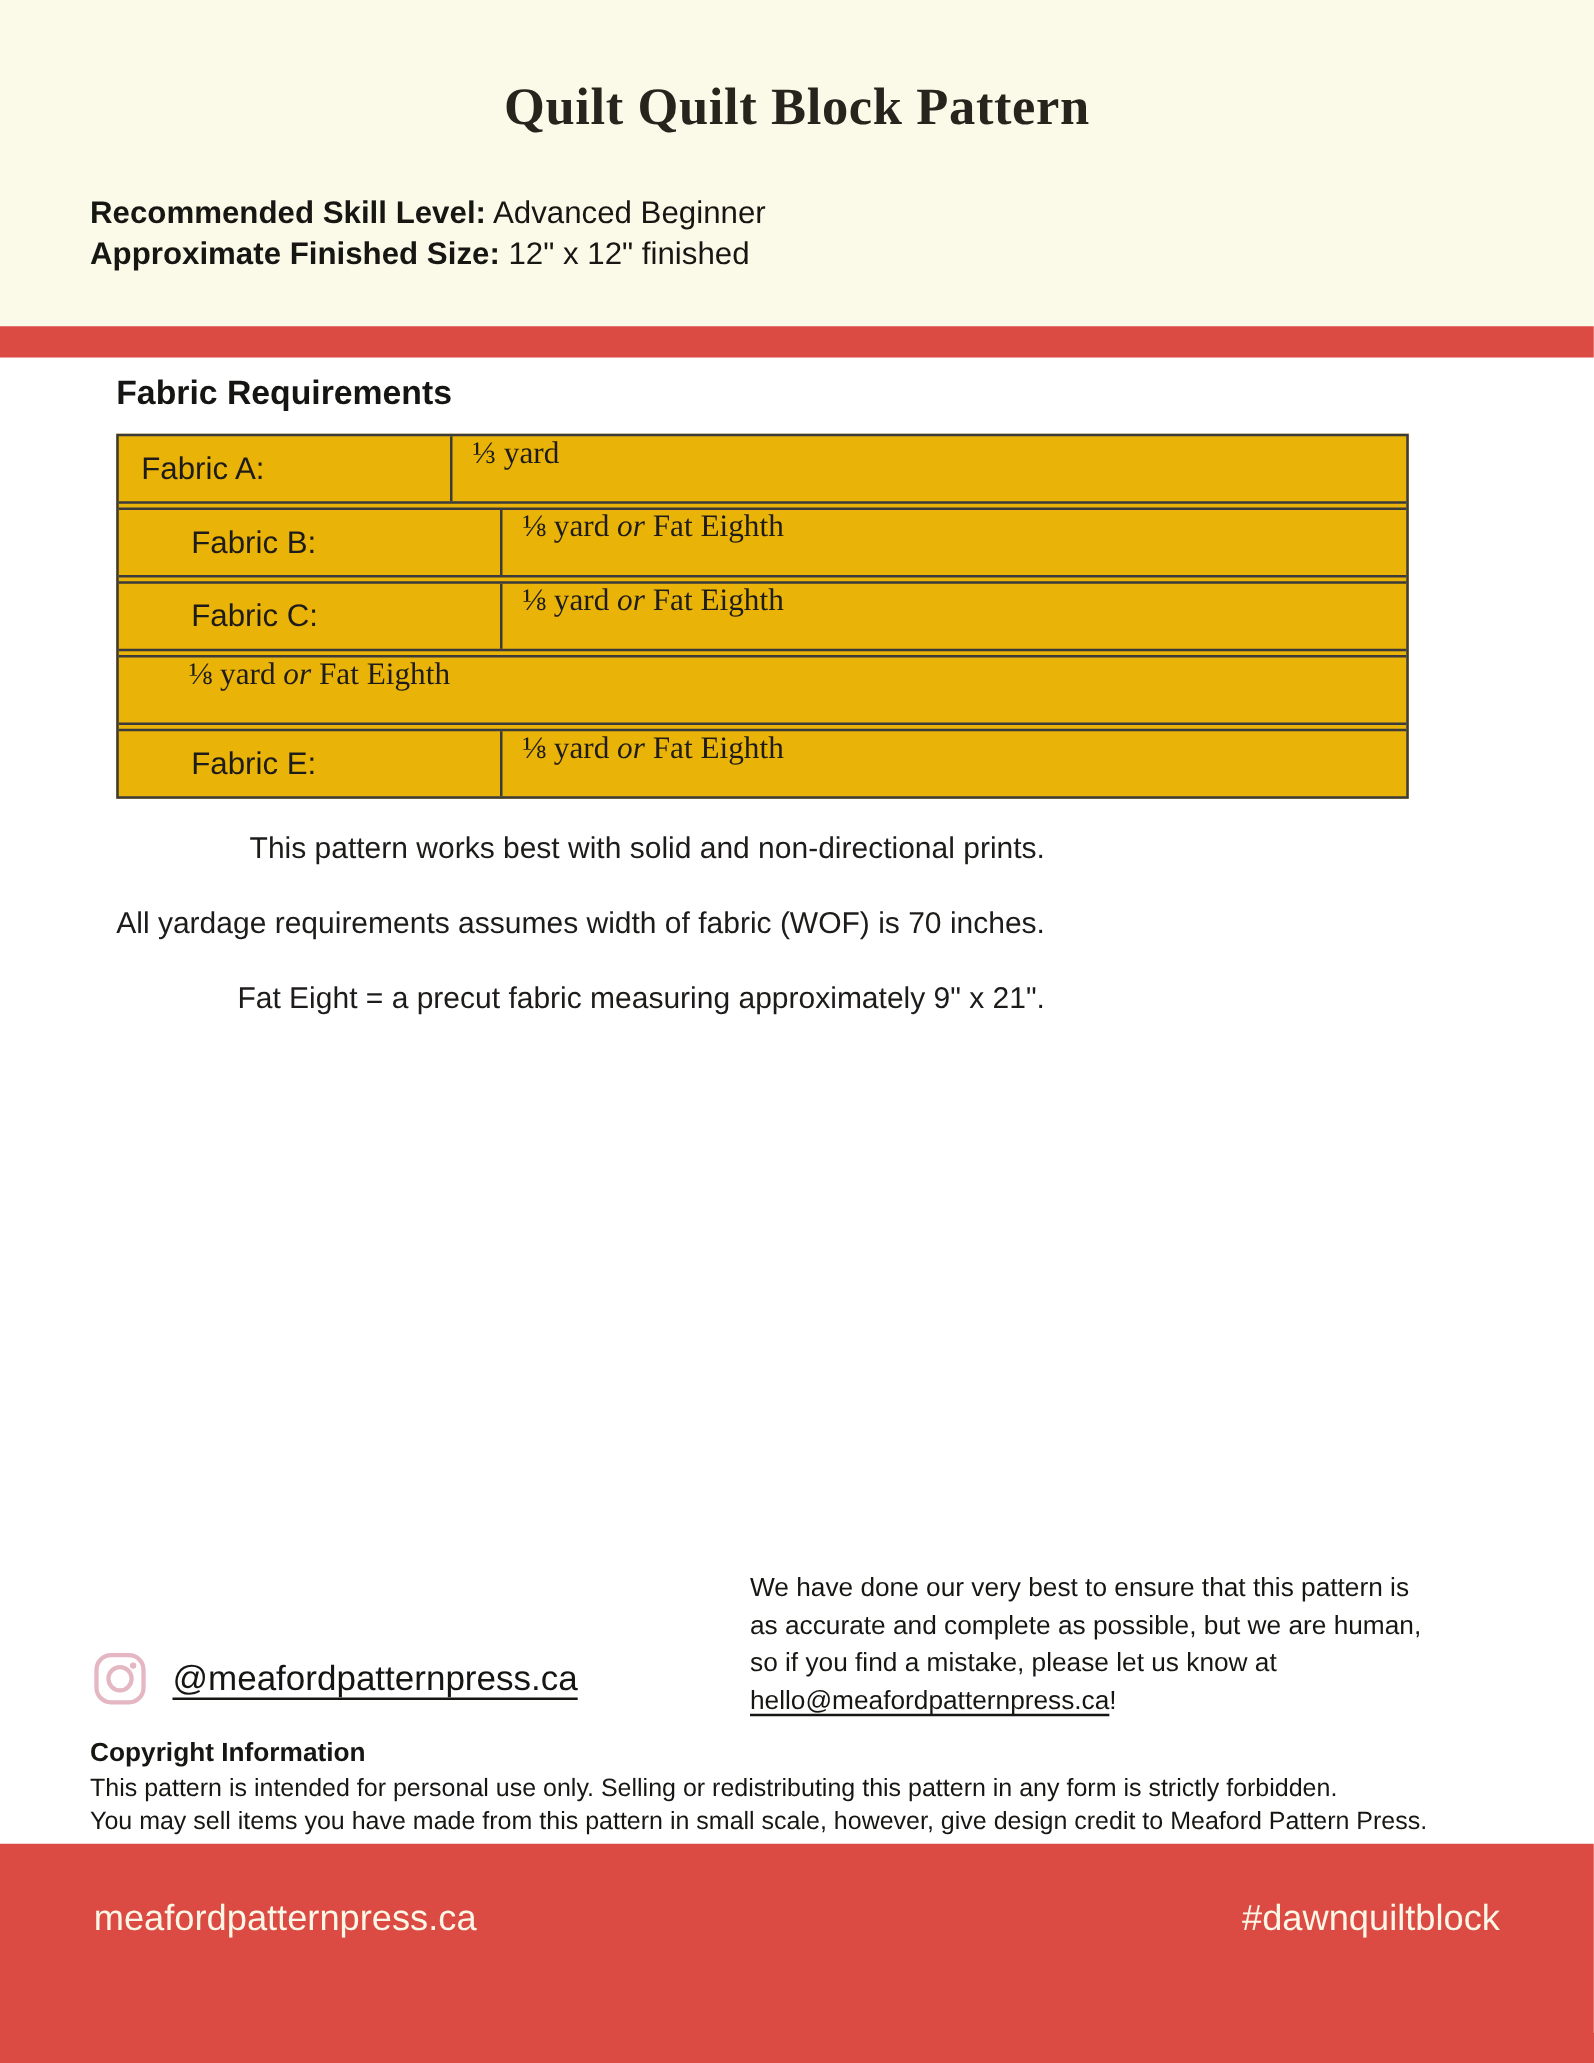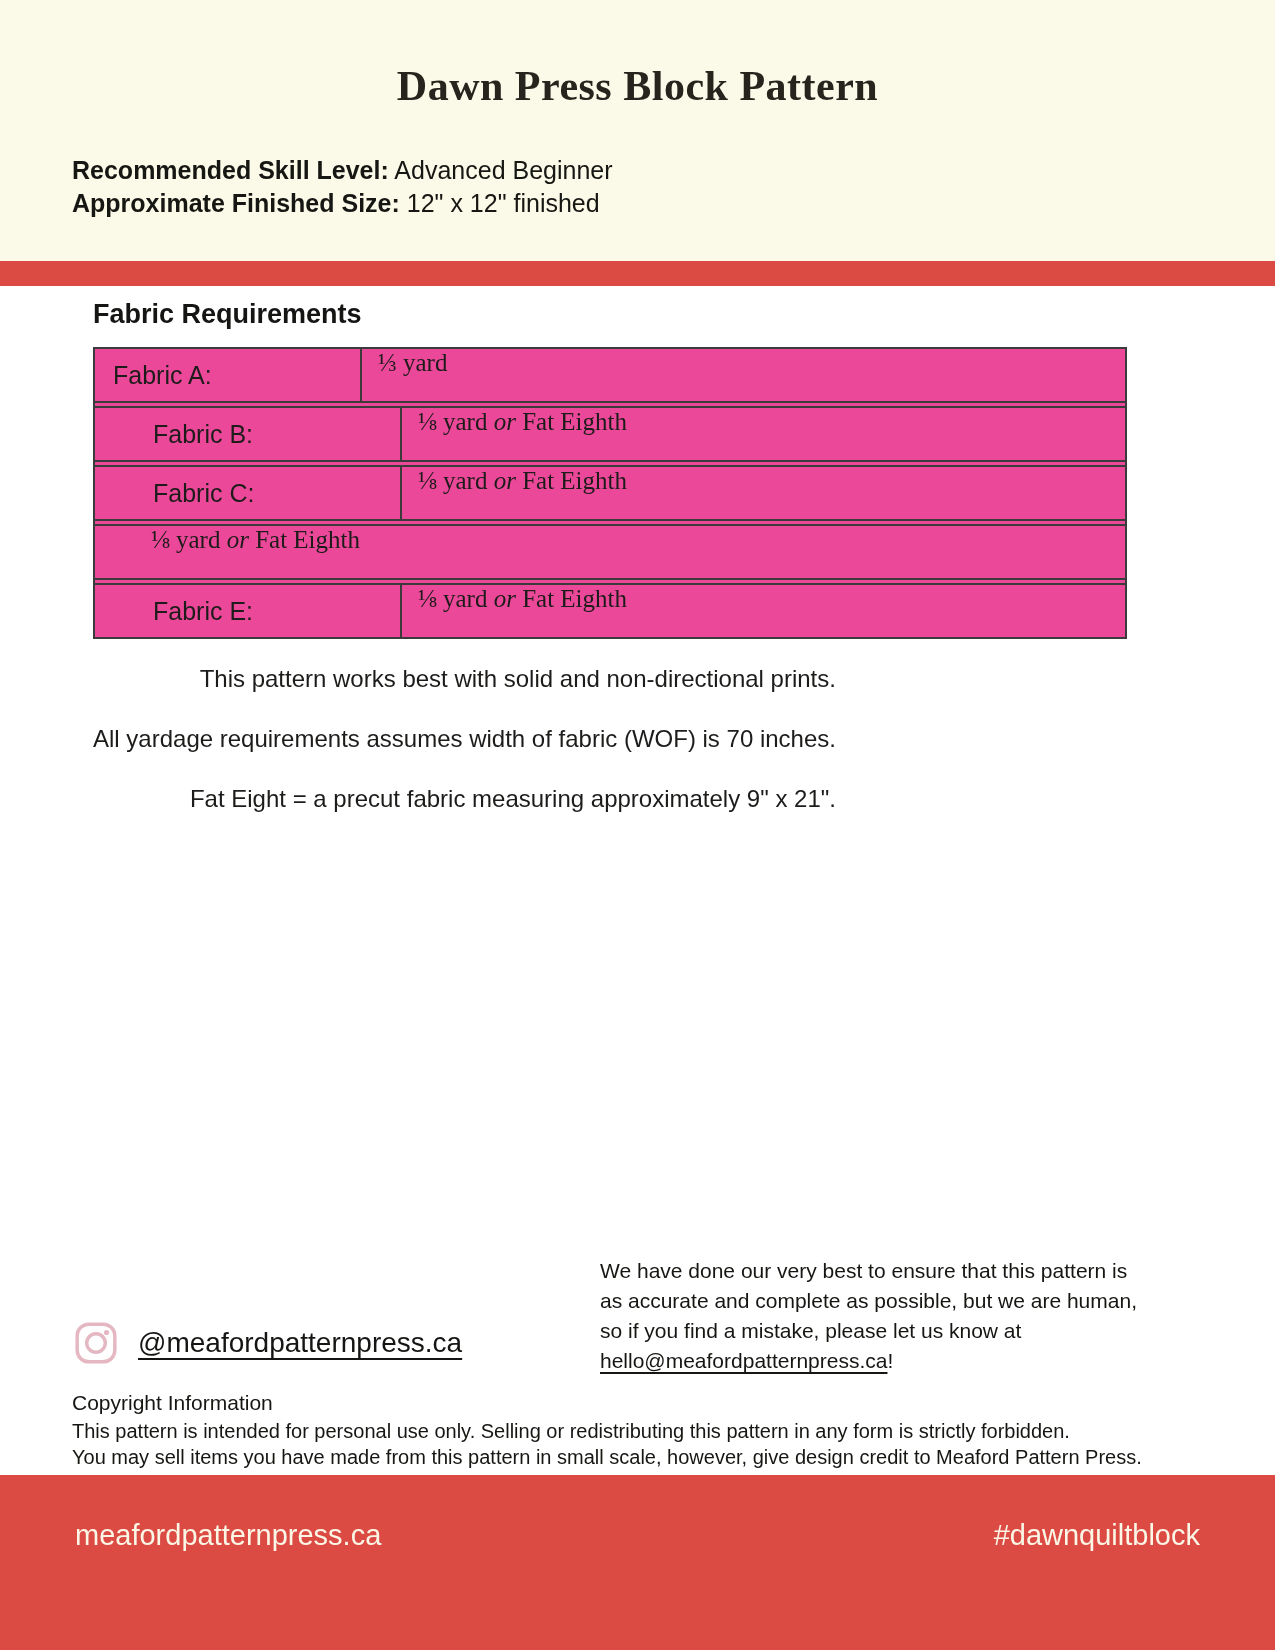--- a/index.html
+++ b/index.html
@@ -33,21 +33,21 @@
     background:#db4b44;
   }
 
   
   .fabric-heading {
     position:absolute; left:93px; top:299px;
     font-size:27px; font-weight:bold; color:#151513;
   }
   .fabric-table {
     position:absolute; left:93px; top:347px; width:1030px;
-    border:2px solid #3b3b3b; background:#ec4899;
+    border:2px solid #3b3b3b; background:#eab308;
   }
   .trow { display:flex; align-items:stretch; height:52px; border-bottom:2px solid #3b3b3b; margin-bottom:3px; }
   .trow + .trow { border-top:2px solid #3b3b3b;padding-left:40px; }
   .trow:last-child { border-bottom:none; margin-bottom:0; }
   .cell-label {
     width:247px; border-right:2px solid #3b3b3b; padding-left:18px;
     display:flex; align-items:center; font-size:25px;
   }
   .cell-value { flex:1; padding-left:16px; display:flex; align-items:flex-start; font-size:25px;font-family:Liberation Serif, serif; }
   .cell-value .or { font-style:italic; white-space:pre; }
@@ -68,41 +68,41 @@
   .ig-row { position:absolute; left:74px; top:1320px; display:flex; align-items:center; }
   .ig-icon { width:44px; height:46px; display:block; }
   .ig-handle {
     margin-left:20px; font-size:28px; color:#151513;
     text-decoration:underline; text-underline-offset:6px; text-decoration-thickness:2px;
     cursor:pointer;
   }
 
   
   .copyright { position:absolute; left:72px; top:1390px; font-size:20px; line-height:26px; color:#161613; }
-  .copyright-heading { font-size:21px; font-weight:normal; margin-bottom:2px; }
+  .copyright-heading { font-size:21px; font-weight:bold; margin-bottom:2px; }
 
   
   .footer {
     position:absolute; top:1475px; left:0; width:1275px; height:175px;
     background:#db4b44;
   }
   .footer-inner {
     display:flex; justify-content:space-between; align-items:baseline;
     padding:44px 75px 0 75px;
   }
   .footer a, .footer .flink {
     color:#fbf6e6; font-size:29px; 
     text-underline-offset:6px; text-decoration-thickness:2px; cursor:pointer;
   }
 </style>
 </head>
 <body>
 
 <div class="header">
-  <div class="page-title">Dawn Press Block Pattern</div>
+  <div class="page-title">Quilt Quilt Block Pattern</div>
   <div class="header-meta">
     <div><b>Recommended Skill Level:</b><span style="white-space:pre;"> Advanced Beginner</span></div>
     <div><b>Approximate Finished Size:</b><span style="white-space:pre;"> 12" x 12" finished</span></div>
   </div>
 </div>
 
 <div class="stripe"></div>
 
 <div class="fabric-heading">Fabric Requirements</div>
 

